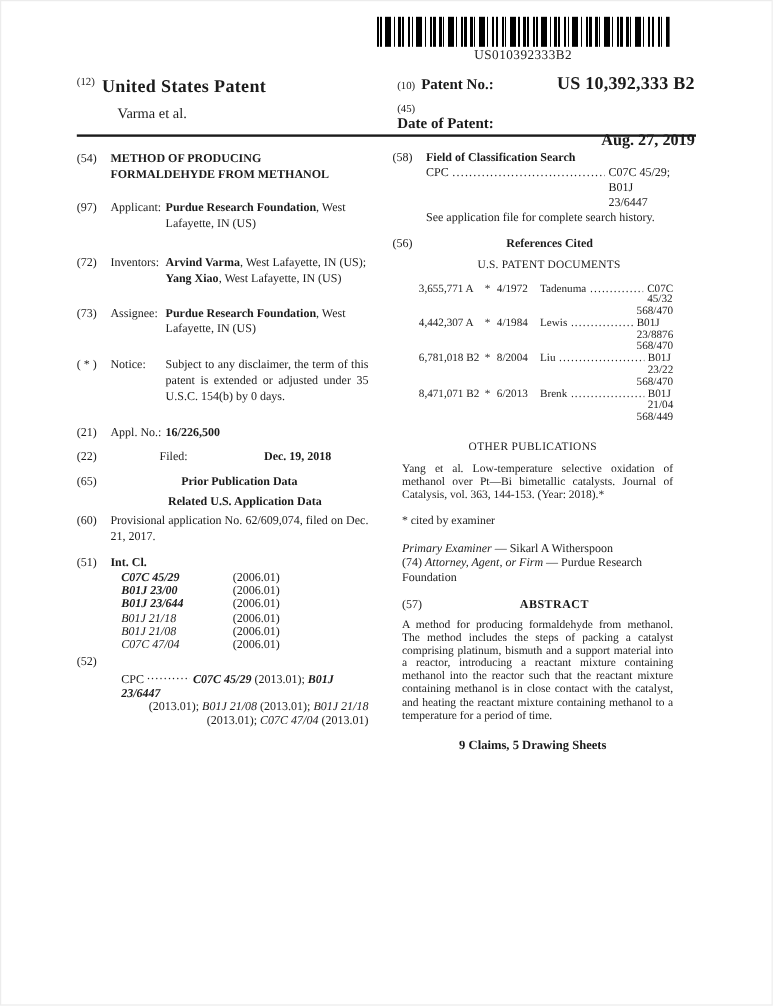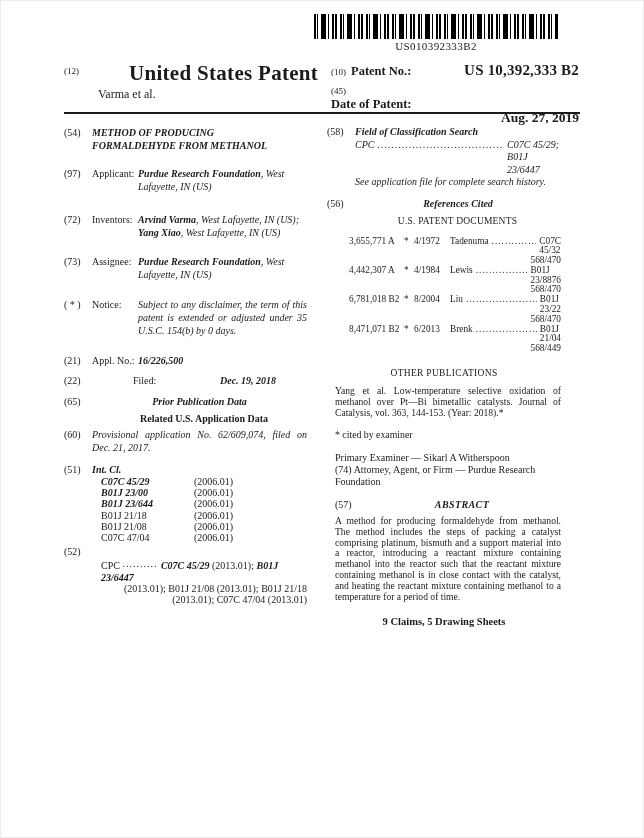--- a/index.html
+++ b/index.html
@@ -4,57 +4,57 @@
 <style>
   html,body { margin:0; padding:0; background:#f2f2f2; }
   .page {
     position:relative; width:644px; height:838px; margin:0 auto;
     background:#ffffff; border:1px solid #ececec; box-sizing:border-box;
     font-family:"Liberation Serif","DejaVu Serif",serif; color:#1b1b1b;
     font-size:10px; line-height:13px; overflow:hidden;
   }
   .abs { position:absolute; }
   .b { font-weight:bold; }
-  .i { }
+  .i { font-style:italic; }
   .bi { font-weight:bold; font-style:italic; }
   .center { text-align:center; }
   .just { text-align:justify; }
 
   
   .barcode-block { left:313px; top:13px; width:244px; }
   .barcode {
     height:25px; width:244px;
     background:repeating-linear-gradient(90deg,
       #000 0 2px, #fff 2px 3px, #000 3px 4px, #fff 4px 7px,
       #000 7px 12px, #fff 12px 14px, #000 14px 15px, #fff 15px 18px,
       #000 18px 20px, #fff 20px 21px, #000 21px 23px, #fff 23px 26px);
   }
   .barcode-num { text-align:center; font-size:11px; line-height:13px; margin-top:1px; letter-spacing:.4px; }
 
   
   .hdr-left { left:63px; top:60px; width:260px; }
   .tag12 { font-size:9px; vertical-align:6px; margin-right:6px; }
-  .us-title { font-size:21px; line-height:24px; letter-spacing:.3px;margin-left:44px; }
+  .us-title { font-size:15px; line-height:24px; letter-spacing:.3px; }
   .party { font-size:12px; line-height:14px; margin-left:34px; margin-top:2px; }
   .hdr-right { left:330px; top:63px; width:248px; }
   .hdr-row { display:flex; align-items:baseline; }
   .hdr-row + .hdr-row { margin-top:6px;flex-direction:column; }
   .htag { font-size:9px; margin-right:5px; }
   .hlabel { font-size:12.5px; }
   .hval1 { font-size:15px; margin-left:auto; letter-spacing:.2px; }
   .hval2 { font-size:13.5px; margin-left:auto; }
   .rule { left:63px; top:111px; width:516px; height:2px; background:#1b1b1b; }
 
   
   .colL { left:63px; top:119px; width:243px; }
   .colR { left:326px; top:119px; width:234px; }
   .row { display:flex; align-items:baseline; }
   .tag { width:28px; flex:none; }
   .lbl { width:46px; flex:none; }
-  .cnt { flex:1 1 auto; min-width:0;font-style:italic; }
+  .cnt { flex:1 1 auto; min-width:0; }
   .blk { display:block; }
 
   
   .s54 { margin-top:6px; }
   .s71 { margin-top:15px; }
   .s72 { margin-top:20px; }
   .s73 { margin-top:16px; }
   .sno { margin-top:17px; }
   .s21 { margin-top:17px; }
   .s22 { margin-top:7px;gap:41px; }

